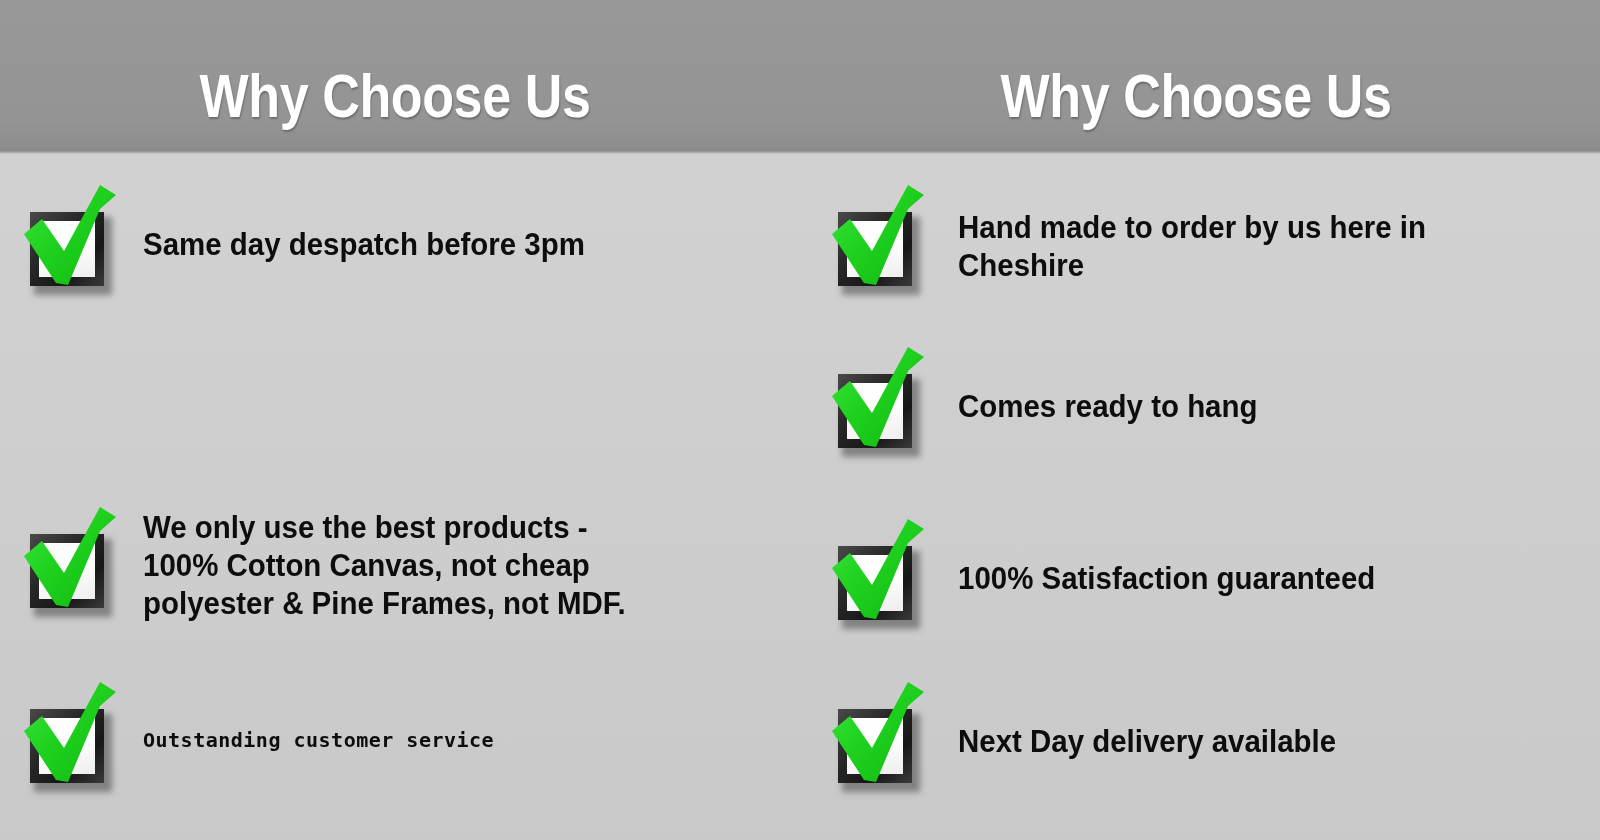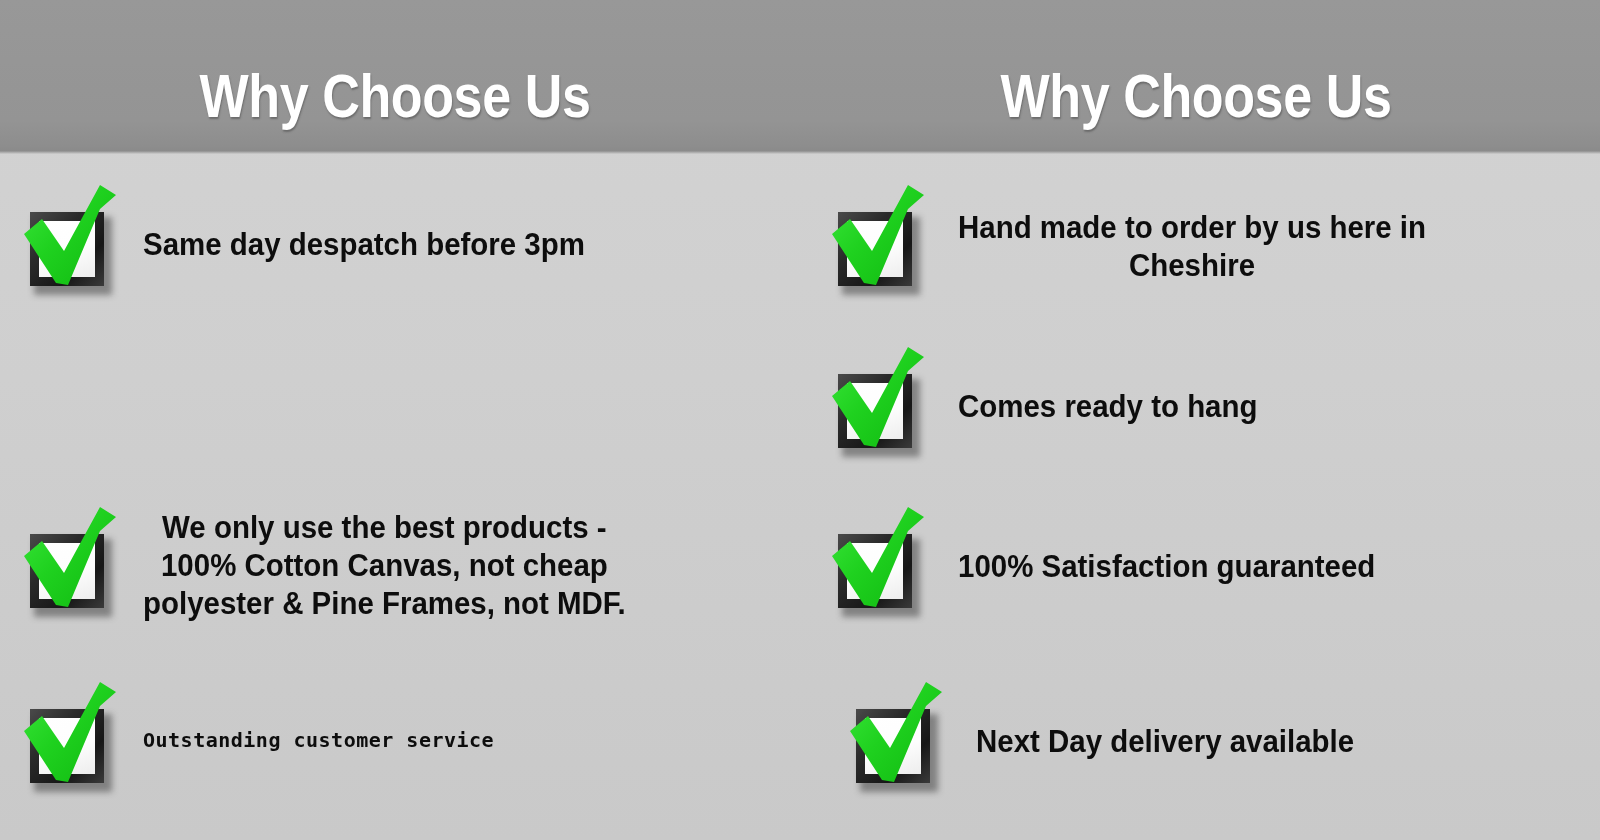--- a/index.html
+++ b/index.html
@@ -74,21 +74,20 @@
     width: 800px;
     height: 689px;
   }
   .column.left  { left: 0; }
   .column.right { left: 800px; }
 
   .row {
     position: absolute;
     display: flex;
     align-items: flex-start;
-    text-align: center;
   }
 
   
   .check {
     position: relative;
     width: 96px;
     height: 120px;
     flex: 0 0 96px;
   }
   .check .box-shadow {
@@ -154,23 +153,23 @@
   .left .row-2 { left: 22px;  top: 350px; }
   .left .row-2 .item-text { padding-top: 8px;  margin-left: 25px; }
   .left .row-3 { left: 22px;  top: 525px; }
   .left .row-3 .item-text { padding-top: 45px; margin-left: 25px; }
 
   
   .right .row-0 { left: 30px; top: 28px;  }
   .right .row-0 .item-text { padding-top: 30px; margin-left: 32px; }
   .right .row-1 { left: 30px; top: 190px; }
   .right .row-1 .item-text { padding-top: 47px; margin-left: 32px; }
-  .right .row-2 { left: 30px; top: 350px; }
+  .right .row-2 { left: 30px; top: 362px; }
   .right .row-2 .item-text { padding-top: 47px; margin-left: 32px; }
-  .right .row-3 { left: 48px; top: 525px; }
+  .right .row-3 { left: 30px; top: 525px; }
   .right .row-3 .item-text { padding-top: 47px; margin-left: 32px; }
 </style>
 </head>
 <body>
 
 <div id="page">
 
   <div class="header-band">
     <div class="header-half header-left">
       <div class="header-title">Why Choose Us</div>

